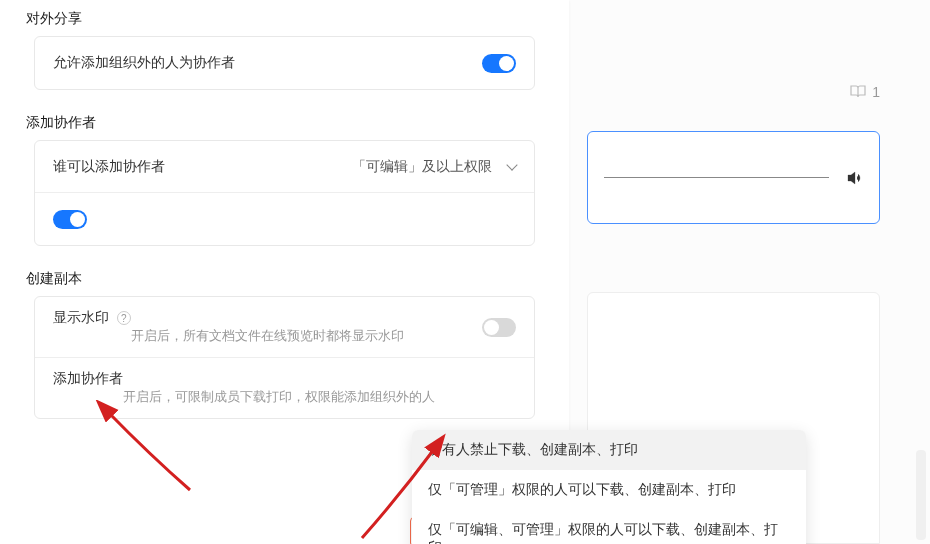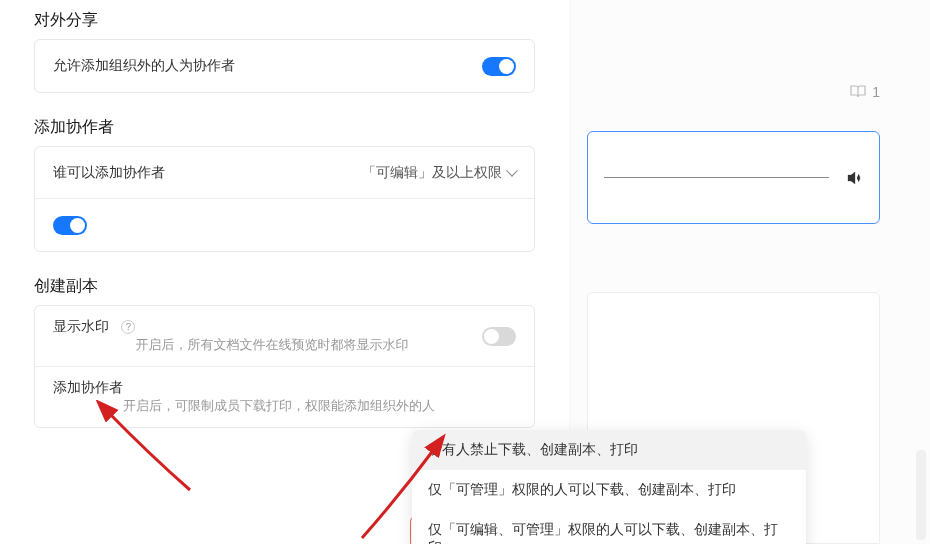--- a/index.html
+++ b/index.html
@@ -25,31 +25,30 @@
     }
     .right-area {
       position: absolute;
       left: 569px;
       top: 0;
       right: 0;
       bottom: 0;
       background: #fcfcfc;
     }
     .section-title {
-      font-size: 16px;
+      font-size: 14px;
       color: #1a1a1a;
-      padding: 10px 34px 8px 34px;
+      padding: 10px 34px 8px 26px;
       font-weight: 400;
     }
     .group {
       margin: 0 34px 14px 34px;
       border: 1px solid #e8e8e8;
       border-radius: 6px;
       background: #fff;
-      font-family: Liberation Mono, monospace;
     }
     .row {
       display: flex;
       align-items: center;
       justify-content: space-between;
       min-height: 52px;
       padding: 12px 18px;
       border-bottom: 1px solid #eee;
     }
     .row:last-child { border-bottom: none; }
@@ -82,21 +81,21 @@
       background: #fff;
       top: 2px;
     }
     .toggle.on::after { right: 2px; }
     .toggle.off::after { left: 2px; }
     .select-text {
       color: #555;
       font-size: 14px;
       display: inline-flex;
       align-items: center;
-      gap: 6px;
+      gap: 16px;
       cursor: pointer;
     }
     .chevron {
       display: inline-block;
       width: 8px;
       height: 8px;
       border-right: 1.5px solid #888;
       border-bottom: 1.5px solid #888;
       transform: rotate(45deg);
       margin-top: -4px;

